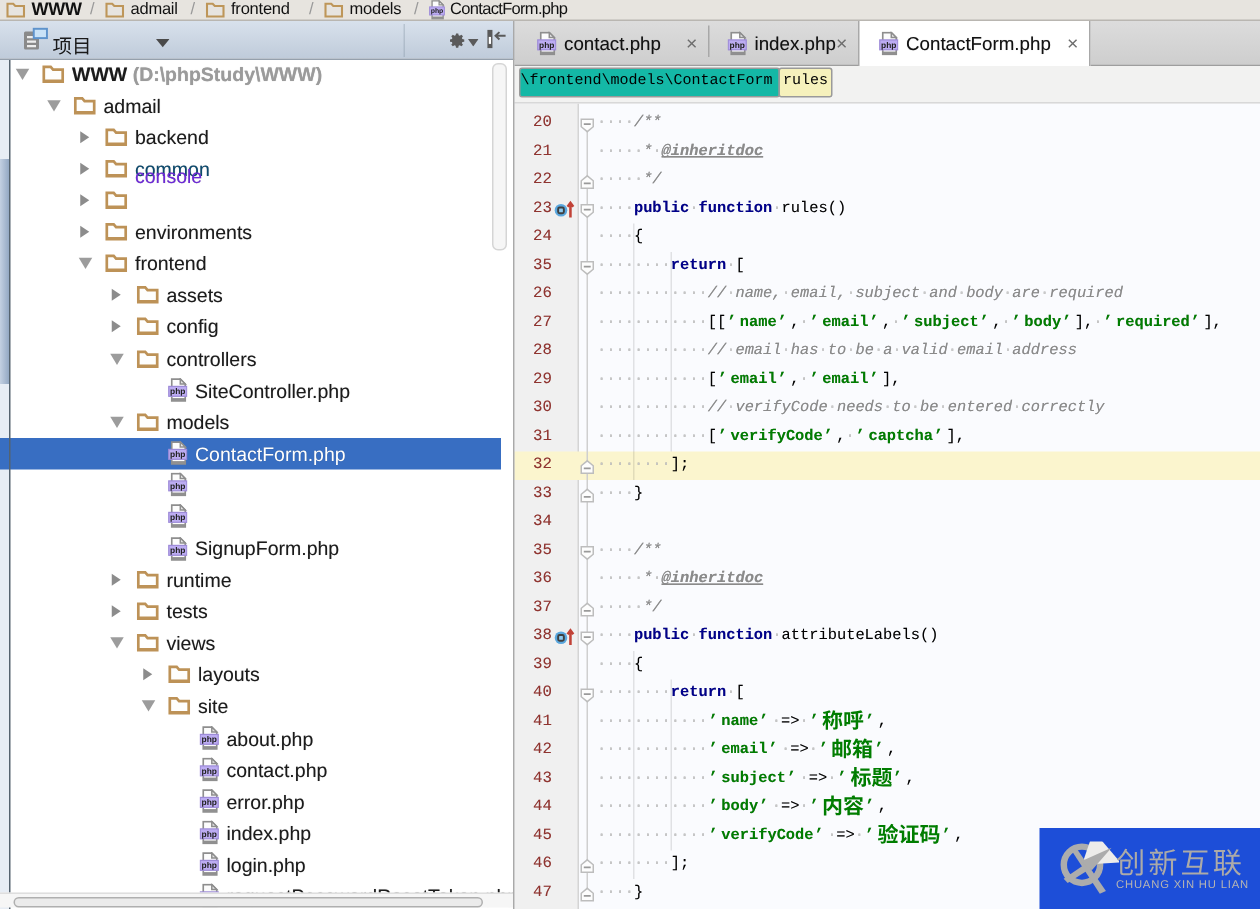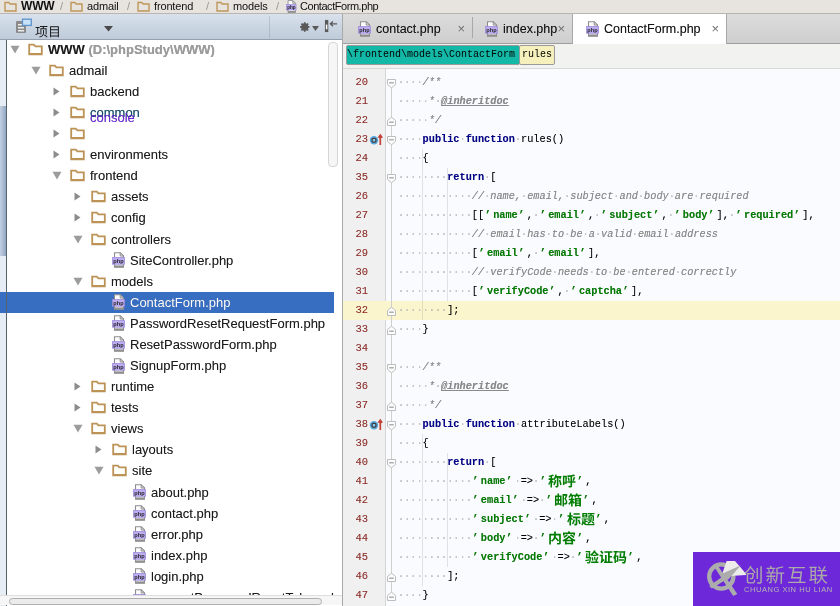--- a/index.html
+++ b/index.html
@@ -31,21 +31,21 @@
 .cl {position:absolute;left:398px;white-space:pre;font-family:"Liberation Mono",monospace;font-size:10.25px;line-height:19px;color:#000;text-shadow:0 0 0.4px rgba(0,0,0,0.3)}
 .cl .w,.cl .wc {color:#C6C6C6;font-style:normal}
 .cl .wc {color:#CACACA}
 .cl i.c {color:#8A8A8A}
 .cl i.cu {color:#8A8A8A;font-weight:bold;text-decoration:underline}
 .cl b.k {color:#00008B}
 .cl b.s {color:#007D00}
 .cl b.q {color:#007D00;margin:0 2.4px 0 0.5px;font-style:normal}
 .cl .p {color:#000}
 svg.cj {vertical-align:-8px}
-#wm {position:absolute;left:693px;top:552px;width:147px;height:54px;background:#6d28d9}
+#wm {position:absolute;left:693px;top:552px;width:147px;height:54px;background:#1d4ed8}
 #wmt {position:absolute;left:51px;top:13px}
 #wme {position:absolute;left:51px;top:33px;font-size:7.5px;color:#B7B5B2;letter-spacing:0.55px;white-space:nowrap}
 #hsb {position:absolute;left:0px;top:594.5px;width:342px;height:10px;background:#F6F6F6;border-top:1px solid #DEDEDE}
 #hsb .th {position:absolute;left:9px;top:2px;width:313px;height:7px;background:#EBEBEB;border:1px solid #AFAFAF;border-radius:4px}
 #vsb {position:absolute;left:328px;top:42px;width:10px;height:125px;background:#F6F6F6;border:1px solid #D5D5D5;border-radius:4px}
 </style></head>
 <body>
 <div id="nav">
     <svg class="abs" style="left:4px;top:1px" width="13" height="11" viewBox="0 0 13 11">
       <path d="M1 3 V1.5 H4.8 L6.2 3 H12 V10 H1 Z" fill="none" stroke="#BE9659" stroke-width="1.4"></path>
@@ -259,29 +259,27 @@
       <rect x="2.5" y="13.4" width="9" height="1.9" fill="#909090"></rect>
     </svg>
     <div class="abs trt" style="left:130px;top:251.8px;color:#FFFFFF">ContactForm.php</div>
     <svg class="abs" style="left:112px;top:275.34px" width="13" height="16" viewBox="0 0 13 16">
       <path d="M2.5 .7 H8.2 L11.5 4 V15.3 H2.5 Z" fill="#FCFCFC" stroke="#8E8E8E" stroke-width="1.1"></path>
       <path d="M8.2 .7 L11.5 4 H8.2 Z" fill="#E8E8E8" stroke="#8E8E8E" stroke-width="1"></path>
       <rect x="0.5" y="5.6" width="12" height="6.6" fill="#BCACF2" stroke="#9D8BD8" stroke-width="0.8"></rect>
       <text x="6.5" y="10.9" font-family="Liberation Sans" font-size="5.6" font-weight="bold" fill="#222" text-anchor="middle">php</text>
       <rect x="2.5" y="13.4" width="9" height="1.9" fill="#909090"></rect>
     </svg>
-    <div class="abs trt" style="left:130px;top:272.8px;color:#1B1B1B">PasswordResetRequestForm.php</div>
     <svg class="abs" style="left:112px;top:296.42px" width="13" height="16" viewBox="0 0 13 16">
       <path d="M2.5 .7 H8.2 L11.5 4 V15.3 H2.5 Z" fill="#FCFCFC" stroke="#8E8E8E" stroke-width="1.1"></path>
       <path d="M8.2 .7 L11.5 4 H8.2 Z" fill="#E8E8E8" stroke="#8E8E8E" stroke-width="1"></path>
       <rect x="0.5" y="5.6" width="12" height="6.6" fill="#BCACF2" stroke="#9D8BD8" stroke-width="0.8"></rect>
       <text x="6.5" y="10.9" font-family="Liberation Sans" font-size="5.6" font-weight="bold" fill="#222" text-anchor="middle">php</text>
       <rect x="2.5" y="13.4" width="9" height="1.9" fill="#909090"></rect>
     </svg>
-    <div class="abs trt" style="left:130px;top:293.9px;color:#1B1B1B">ResetPasswordForm.php</div>
     <svg class="abs" style="left:112px;top:317.5px" width="13" height="16" viewBox="0 0 13 16">
       <path d="M2.5 .7 H8.2 L11.5 4 V15.3 H2.5 Z" fill="#FCFCFC" stroke="#8E8E8E" stroke-width="1.1"></path>
       <path d="M8.2 .7 L11.5 4 H8.2 Z" fill="#E8E8E8" stroke="#8E8E8E" stroke-width="1"></path>
       <rect x="0.5" y="5.6" width="12" height="6.6" fill="#BCACF2" stroke="#9D8BD8" stroke-width="0.8"></rect>
       <text x="6.5" y="10.9" font-family="Liberation Sans" font-size="5.6" font-weight="bold" fill="#222" text-anchor="middle">php</text>
       <rect x="2.5" y="13.4" width="9" height="1.9" fill="#909090"></rect>
     </svg>
     <div class="abs trt" style="left:130px;top:315.0px;color:#1B1B1B">SignupForm.php</div>
     <svg class="abs" style="left:73px;top:342.08px" width="9" height="9" viewBox="0 0 9 9">
       <path d="M1.5 0.5 L7.5 4.5 L1.5 8.5 Z" fill="#8C8C8C"></path>

